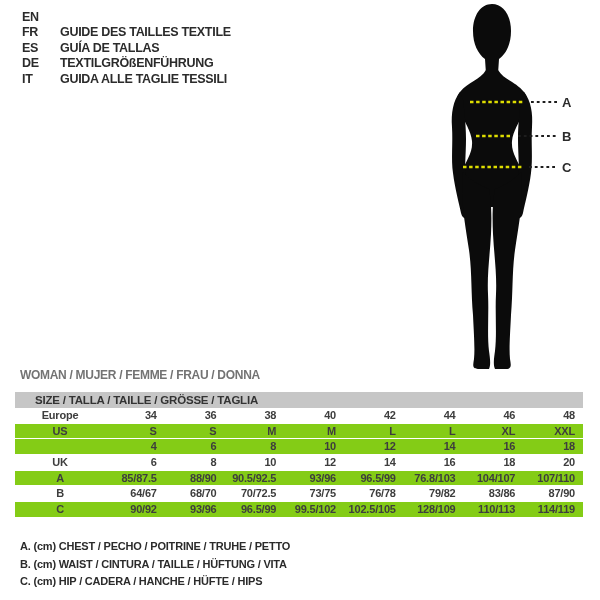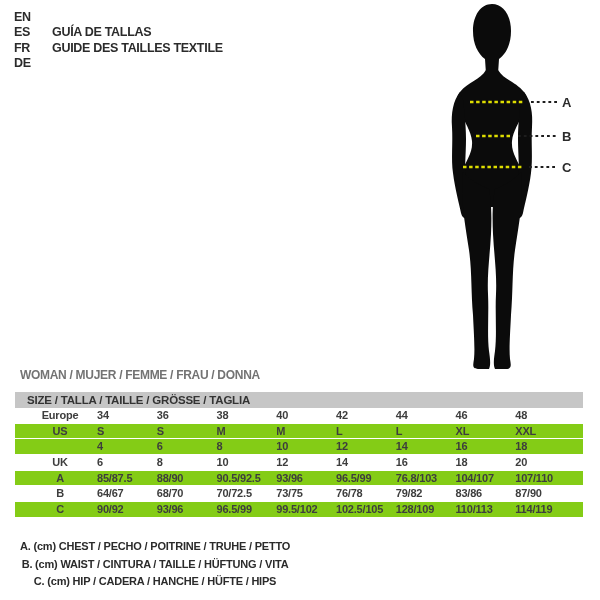--- a/index.html
+++ b/index.html
@@ -1,59 +1,64 @@
 <!DOCTYPE html>
 <html><head>
 <meta charset="utf-8">
 <style>
   html,body{margin:0;padding:0;background:#fff;}
   .canvas{
     position:relative;width:600px;height:600px;background:#ffffff;overflow:hidden;
     font-family:"Liberation Sans",sans-serif;color:#2e2e2e;
   }
   
-  .lang-list{position:absolute;left:14px;top:9px;}
+  .lang-list{position:absolute;left:22px;top:9px;}
   .lang-row{display:flex;height:15.5px;align-items:center;}
   .lang-code{width:38px;font-size:12.5px;font-weight:700;letter-spacing:-0.3px;color:#2b2b2b;}
   .lang-label{font-size:12.5px;font-weight:700;letter-spacing:-0.3px;color:#2b2b2b;white-space:nowrap;}
   
   .figure{position:absolute;left:400px;top:0;}
   .measure-letter{font-family:"Liberation Sans",sans-serif;font-size:13px;font-weight:700;fill:#2b2b2b;}
   
   .section-title{position:absolute;left:20px;top:368px;font-size:12px;font-weight:700;letter-spacing:-0.3px;color:#737373;}
   
   .size-table{position:absolute;left:15px;top:392px;width:568px;font-size:11px;font-weight:700;letter-spacing:-0.2px;color:#3d3d3d;}
-  .t-header{height:16px;line-height:16px;background:#c6c6c6;color:#333;padding-left:12px;font-size:11.5px;}
+  .t-header{height:16px;line-height:16px;background:#c6c6c6;color:#333;padding-left:20px;font-size:11.5px;}
   .t-row{display:grid;grid-template-columns:82px repeat(8,1fr);height:14.7px;line-height:14.7px;padding-right:8px;border-bottom:1px solid #fff;}
   .t-row.shaded{background:#84cc16;}
   .t-label{padding-left:8px;text-align:center;}
-  .t-cell{text-align:left;white-space:nowrap;}
+  .t-cell{text-align:right;white-space:nowrap;}
   
   .legend{position:absolute;left:20px;top:540px;}
-  .legend-row{height:17.5px;font-size:11px;font-weight:700;letter-spacing:-0.2px;color:#2b2b2b;white-space:nowrap;text-align:center;}
+  .legend-row{height:17.5px;font-size:11px;font-weight:700;letter-spacing:-0.2px;color:#2b2b2b;white-space:nowrap;}
 </style>
 </head>
 <body>
 
 <div class="canvas">
 
   <div class="lang-list">
     <div class="lang-row">
       <span class="lang-code">EN</span>
     </div>
     <div class="lang-row">
+      <span class="lang-code">FR</span>
+      <span class="lang-label">GUIDE DES TAILLES TEXTILE</span>
+    </div>
+    <div class="lang-row">
       <span class="lang-code">ES</span>
       <span class="lang-label">GUÍA DE TALLAS</span>
     </div>
     <div class="lang-row">
-      <span class="lang-code">FR</span>
-      <span class="lang-label">GUIDE DES TAILLES TEXTILE</span>
+      <span class="lang-code">DE</span>
+      <span class="lang-label">TEXTILGRÖßENFÜHRUNG</span>
     </div>
     <div class="lang-row">
-      <span class="lang-code">DE</span>
+      <span class="lang-code">IT</span>
+      <span class="lang-label">GUIDA ALLE TAGLIE TESSILI</span>
     </div>
   </div>
 
   <svg class="figure" width="200" height="380" viewBox="0 0 200 380">
     <g fill="#0b0b0b">
 
       <path d="M92 4 C103 4 111 15 111 31 C111 44 106 54 99 59 L98 74 L86 74 L85 59 C78 54 73 44 73 31 C73 15 81 4 92 4 Z"></path>
 
       <path d="M86 70 L98 70 C104 80 116 82 124 92 C128 97 128 103 125 109 C119 123 113 131 112 141 C111 153 118 161 122 171 C126 183 125 197 119 207 L65 207 C59 197 58 183 62 171 C66 161 73 153 72 141 C71 131 65 123 59 109 C56 103 56 97 60 92 C68 82 80 80 86 70 Z"></path>
 

